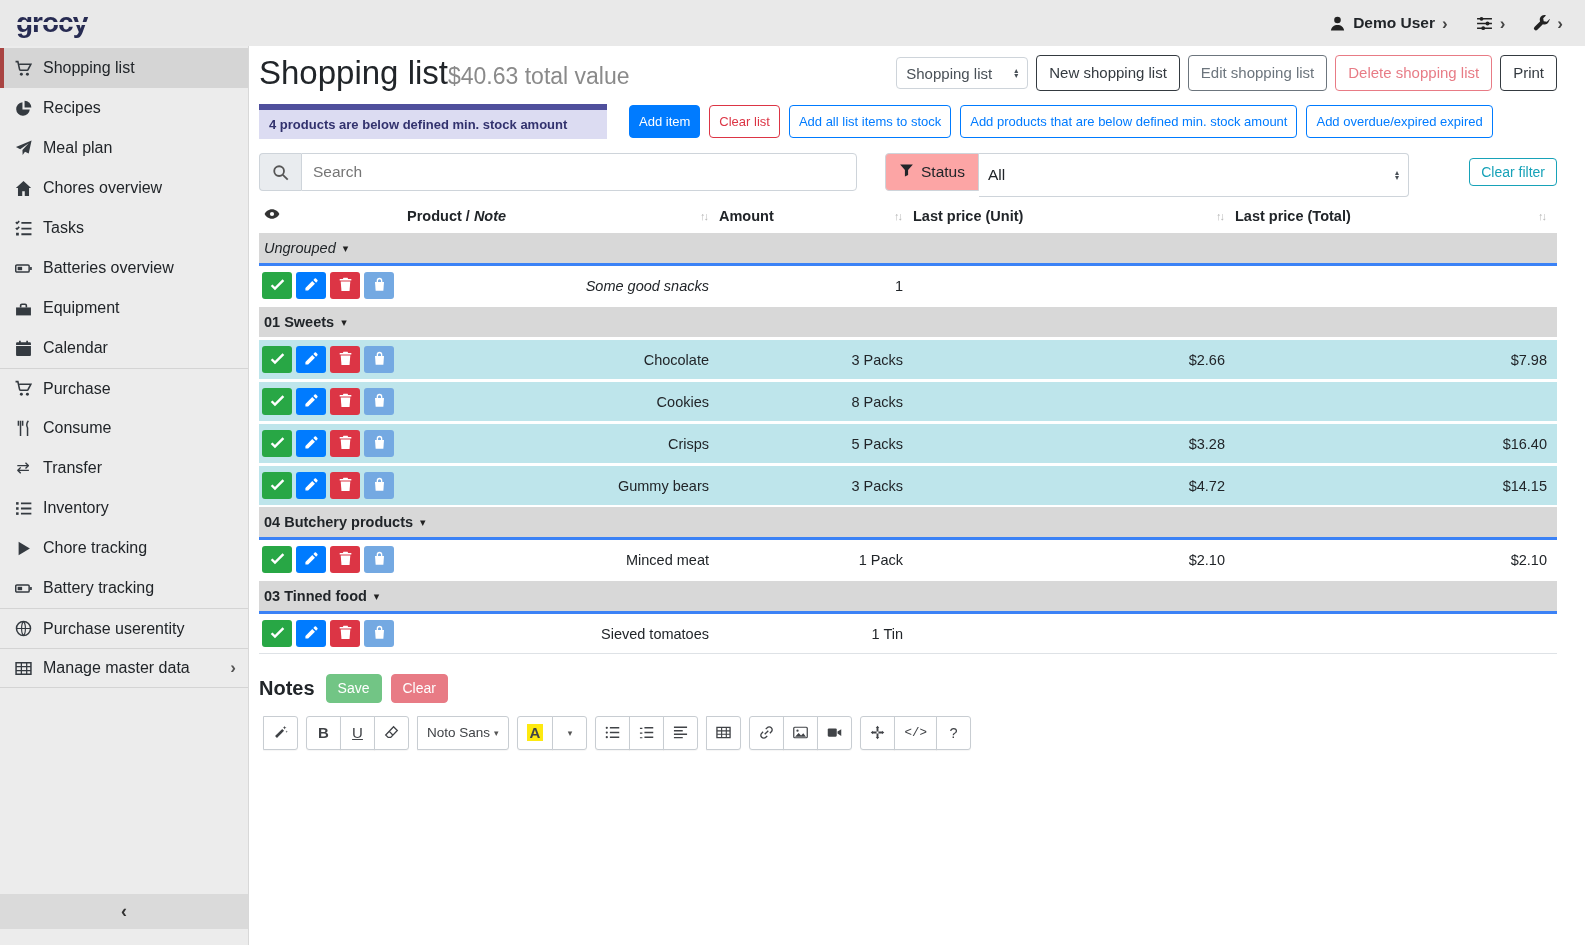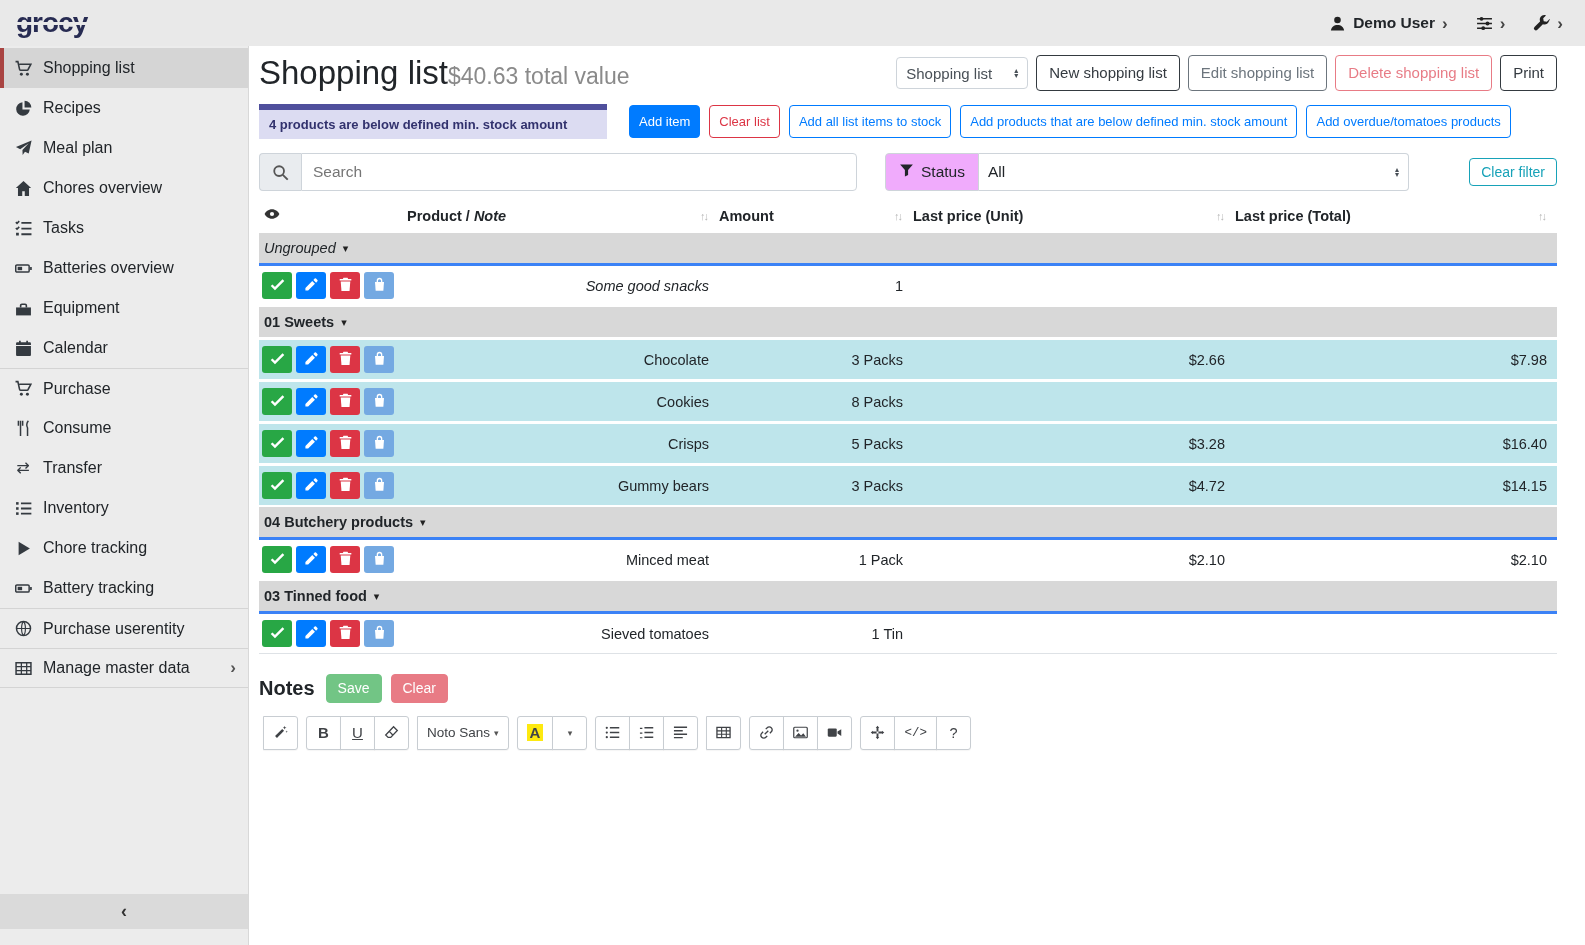--- a/index.html
+++ b/index.html
@@ -67,22 +67,22 @@
   .abtns { display: flex; gap: 9px; flex: 1; }
   .abtns .btn { font-size: 13px; padding: 8px 9px; }
 
   
   .search-row { display: flex; align-items: center; margin-top: 14px; }
   .input-group { display: flex; height: 38px; }
   .ig-prepend { width: 42px; background: #e9ecef; border: 1px solid #ced4da; border-right: 0; border-radius: 4px 0 0 4px; display: flex; align-items: center; justify-content: center; color: #555; }
   .search-input { width: 556px; border: 1px solid #ced4da; border-radius: 0 4px 4px 0; padding: 7px 11px; font-size: 15.5px; color: #495057; font-family: inherit; outline: none; }
   .search-input::placeholder { color: #757575; }
   .status-group { margin-left: 28px; display: flex; height: 38px; }
-  .status-btn { background: #f0abfc; border: 1px solid #ced4da; border-radius: 4px 0 0 4px; padding: 0 13px; font-size: 15.5px; display: flex; gap: 7px; align-items: center; color: #212529; cursor: pointer; }
-  .status-select { width: 430px; border-radius: 0 4px 4px 0; border-left: 0; height: 38px; font-size: 15.5px; color: #212529; }
+  .status-btn { background: #fca5a5; border: 1px solid #ced4da; border-radius: 4px 0 0 4px; padding: 0 13px; font-size: 15.5px; display: flex; gap: 7px; align-items: center; color: #212529; cursor: pointer; }
+  .status-select { width: 430px; border-radius: 0 4px 4px 0; border-left: 0; height: 44px; font-size: 15.5px; color: #212529; }
   .clear-filter { margin-left: auto; }
 
   
   .grid-table { margin-top: 12px; font-size: 14.5px; border-bottom: 1px solid #dee2e6; }
   .t-header { display: grid; grid-template-columns: 148px 312px 194px 322px 1fr; align-items: center; padding: 3px 0 6px; }
   .th { display: flex; align-items: center; justify-content: space-between; font-weight: bold; padding-right: 12px; cursor: pointer; }
   .th-eye { padding-left: 5px; color: #333; }
   .th-label i { font-weight: bold; }
   .sort { color: #b7b7b7; font-size: 11px; letter-spacing: -2px; font-weight: normal; }
   .group-row { background: #d8d8d8; height: 30px; display: flex; align-items: center; padding-left: 5px; gap: 7px; margin-top: 2px; }
@@ -343,21 +343,21 @@
 
       <div class="banner-row">
         <div class="min-banner">
           <span>4 products are below defined min. stock amount</span>
         </div>
         <div class="abtns" id="action-buttons">
             <button class="btn btn-primary">Add item</button>
             <button class="btn btn-outline-danger">Clear list</button>
             <button class="btn btn-outline-primary">Add all list items to stock</button>
             <button class="btn btn-outline-primary">Add products that are below defined min. stock amount</button>
-            <button class="btn btn-outline-primary">Add overdue/tomatoes products</button>
+            <button class="btn btn-outline-primary">Add overdue/expired expired</button>
           </div>
       </div>
 
       <div class="search-row">
         <div class="input-group">
           <span class="ig-prepend">
               <svg xmlns="http://www.w3.org/2000/svg" width="17" height="17" viewBox="0 0 16 16" fill="currentColor">
                 <circle cx="6.7" cy="6.7" r="4.6" fill="none" stroke="currentColor" stroke-width="1.7"></circle>
                 <path d="M10.2 10.2l4.6 4.6" stroke="currentColor" stroke-width="1.7" fill="none"></path>
               </svg>

